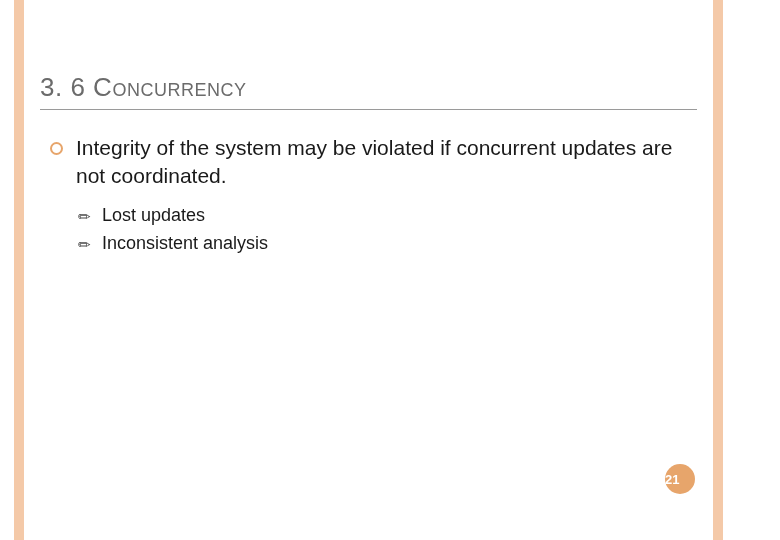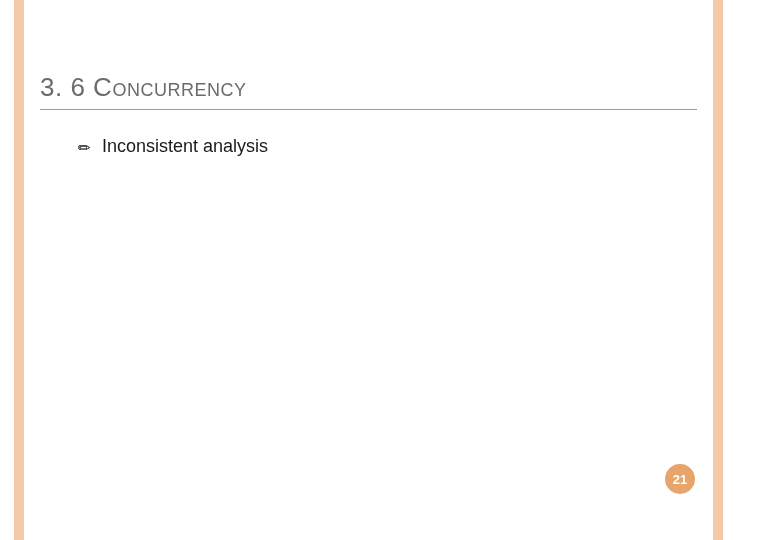--- a/index.html
+++ b/index.html
@@ -116,43 +116,45 @@
     bottom: 46px;
     width: 30px;
     height: 30px;
     border-radius: 50%;
     background: #e7a56b;
     color: #fff;
     font-size: 13px;
     font-weight: bold;
     display: flex;
     align-items: center;
-    justify-content: center;
+    justify-content: flex-start;
   }
 </style>
 </head>
 <body>
 
 <div class="slide">
   <div class="stripe-left"></div>
   <div class="stripe-right"></div>
 
   <div class="content">
     <h1 class="title">
       <span class="num">3. 6</span>
       <span> </span>
       <span class="caps">Concurrency</span>
     </h1>
 
     <ul class="bullets">
+      <li><span>Integrity of the system may be violated if concurrent updates are not coordinated.</span></li>
     </ul>
 
     <ul class="sub">
       <li>
         <span class="sub-arrow">✏</span>
+        <span>Lost updates</span>
       </li>
       <li>
         <span class="sub-arrow">✏</span>
         <span>Inconsistent analysis</span>
       </li>
     </ul>
   </div>
 
   <div class="pagenum">
     <span>21</span>

